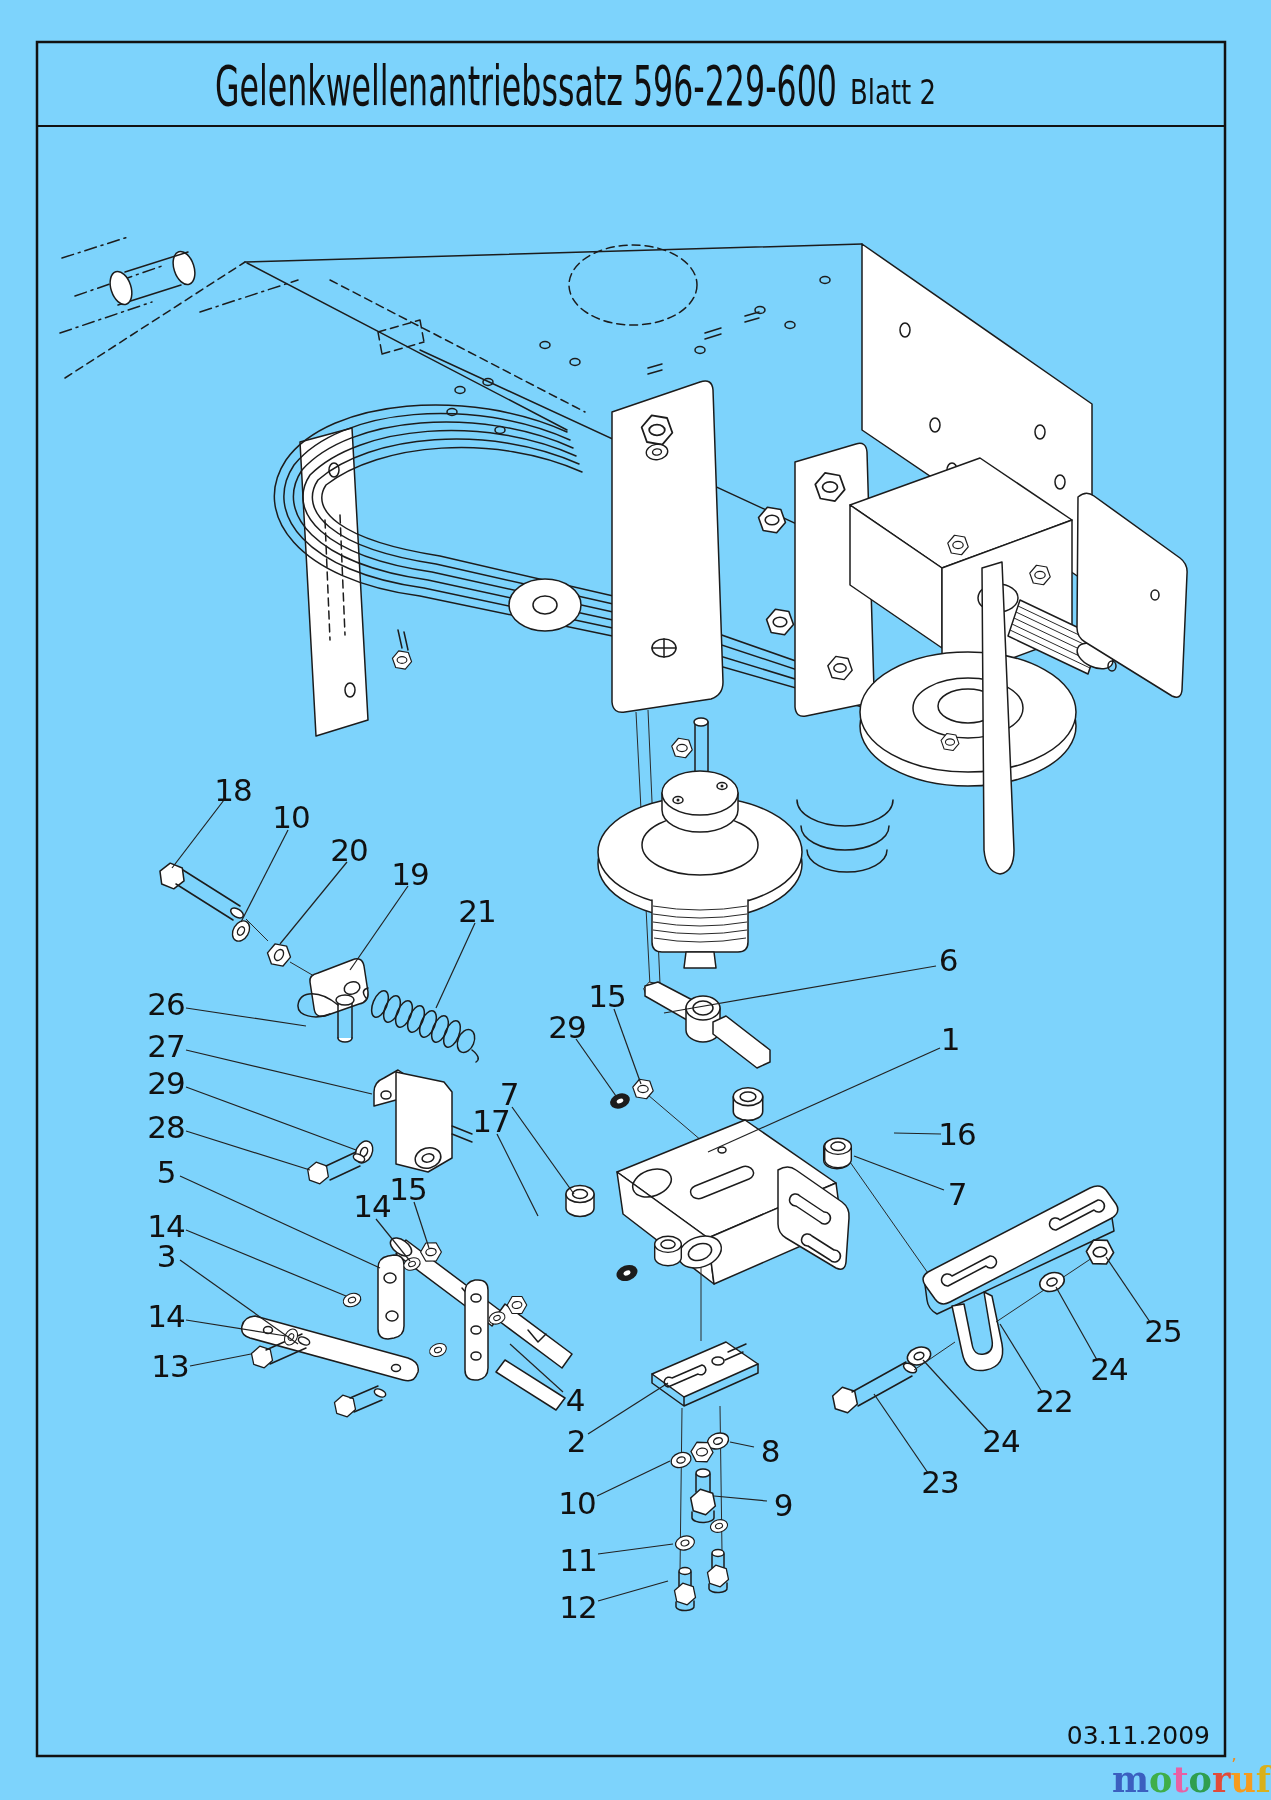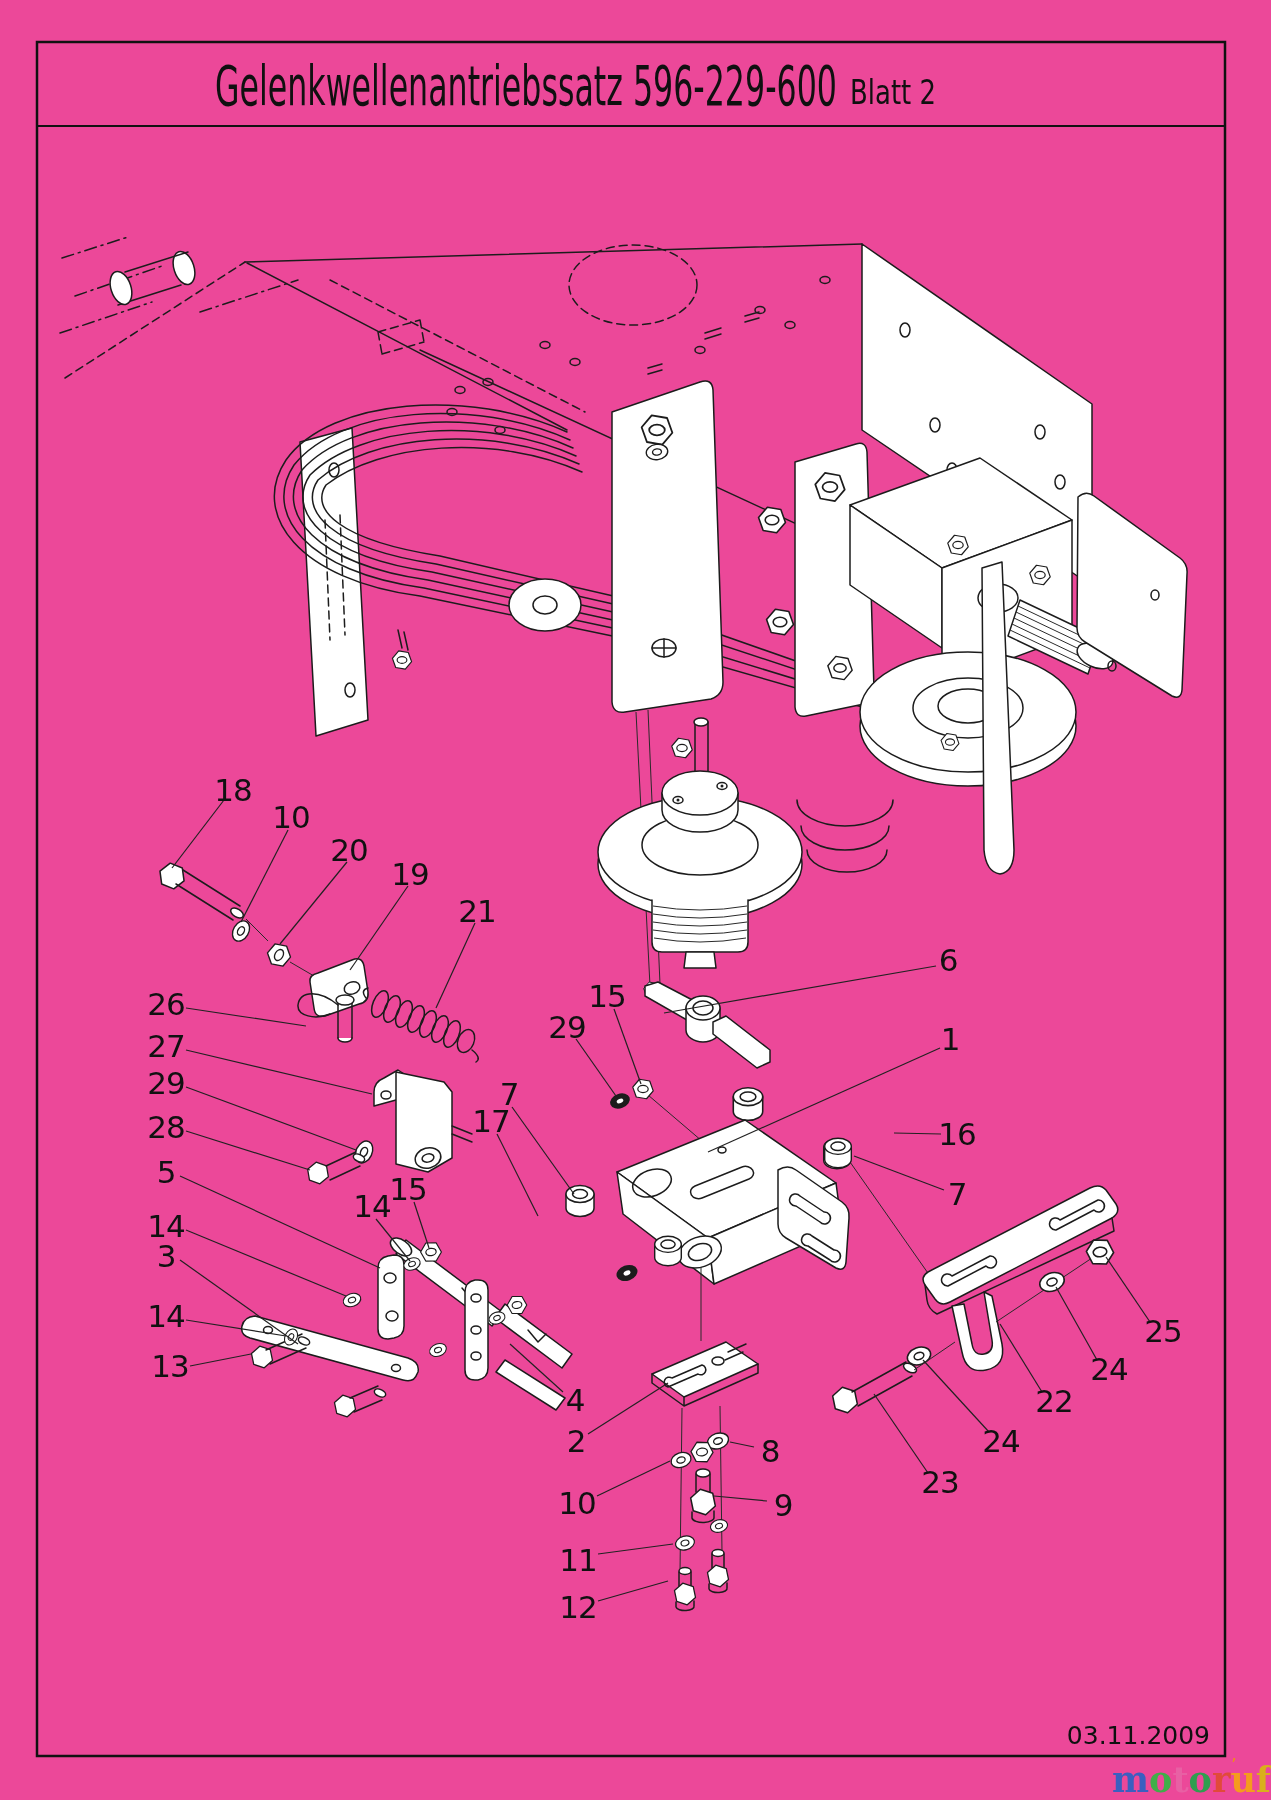--- a/index.html
+++ b/index.html
@@ -1,16 +1,16 @@
 <!DOCTYPE html>
 <html><head>
 <meta charset="utf-8">
 <style>
   html,body{margin:0;padding:0;background:#fff;}
-  .page{position:relative;width:1271px;height:1800px;background:#ec4899;overflow:hidden;text-decoration:underline;}
+  .page{position:relative;width:1271px;height:1800px;background:#7dd3fc;overflow:hidden;text-decoration:underline;}
   svg{display:block;font-family:"DejaVu Sans",sans-serif;}
   .ink{stroke:#1c1c1c;fill:none;stroke-width:1.5;stroke-linecap:round;stroke-linejoin:round;}
   .thin{stroke:#2a2a2a;fill:none;stroke-width:1;}
   .solid{fill:#ffffff;}
   .dark{fill:#1c1c1c;}
   .dash{stroke-dasharray:8 5;}
   .dashdot{stroke-dasharray:12 5 2 5;}
   .leader{stroke:#222;stroke-width:1.2;fill:none;}
   .callout-num{font-size:31px;fill:#111;letter-spacing:-1px;}
   .title-main{font-size:56px;fill:#101010;font-weight:500;}

